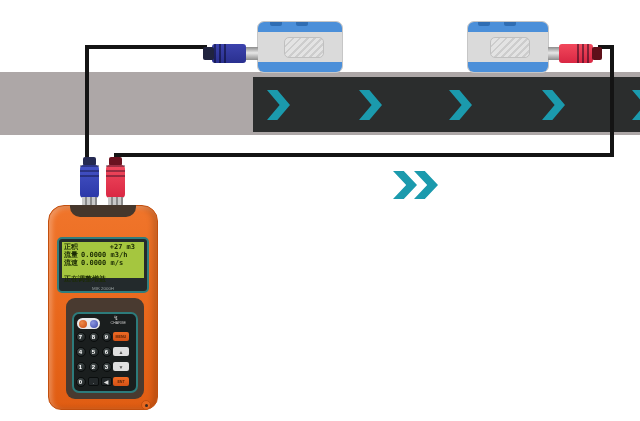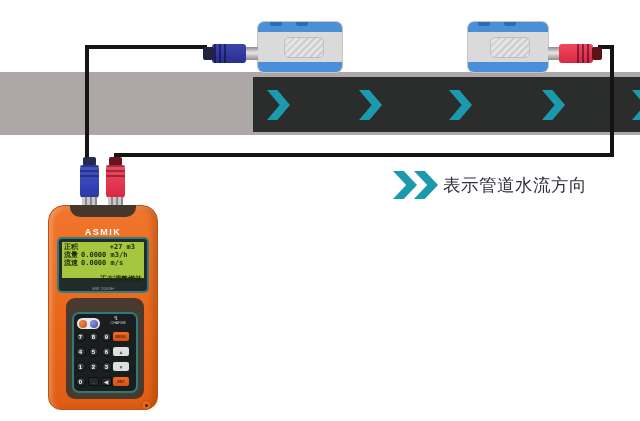--- a/index.html
+++ b/index.html
@@ -40,21 +40,21 @@
         border-radius:0 0 10px 10px;}
   .brand{position:absolute;left:0;top:22px;width:110px;text-align:center;color:#fff;
         font-size:9px;font-weight:bold;letter-spacing:1.5px;}
   .bezel{position:absolute;left:9px;top:32px;width:92px;height:56px;background:#232a2c;
         border:2px solid #317d7d;border-radius:5px;box-sizing:border-box;}
   .lcd{position:absolute;left:3px;top:3px;width:82px;height:36px;background:#a5c63f;
         display:flex;flex-direction:column;justify-content:space-between;padding:1px 2px;box-sizing:border-box;
         font-family:"DejaVu Sans Mono", monospace;font-size:7px;font-weight:bold;color:#1b2b04;line-height:8px;}
   .lcd .row{display:flex;gap:3px;}
   .lcd .row.spread{justify-content:space-between;padding-right:7px;align-items:flex-end;}
-  .lcd .row.center{justify-content:flex-end;margin-top:8px;}
+  .lcd .row.center{justify-content:flex-start;margin-top:8px;}
   .model{position:absolute;left:0;bottom:0;width:100%;text-align:center;color:#97a0a0;
         font-size:8px;transform:scale(.55);transform-origin:center bottom;white-space:nowrap;}
   .brown{position:absolute;left:18px;top:93px;width:78px;height:101px;background:#493a30;border-radius:9px;}
   .keypad{position:absolute;left:24px;top:107px;width:66px;height:81px;background:#1a1e1e;
         border:2px solid #2d7b7b;border-radius:7px;box-sizing:border-box;}
   .pill{position:absolute;left:3px;top:4px;width:23px;height:11px;background:#e9e9ec;border-radius:6px;}
   .pill .dotb{position:absolute;top:1.5px;width:8px;height:8px;border-radius:50%;}
   .charge{position:absolute;left:30px;top:1px;width:24px;text-align:center;color:#cfcfcf;}
   .charge .bolt{font-size:6px;line-height:6px;display:block;}
   .charge .lbl{display:block;font-size:8px;transform:scale(.45);transform-origin:center top;white-space:nowrap;}
@@ -124,26 +124,24 @@
     <div class="strip bot"></div>
   </div>
   <div class="metal" style="left:548px;width:13px"></div>
   <div class="plugH" style="left:559px;width:34px;background:linear-gradient(180deg,#f2485c,#d92743)">
     <div class="ribs" style="right:2px"></div>
   </div>
   <div class="tipH" style="left:592px;width:10px;background:#5e1019"></div>
 
   <div class="legend-chev" style="left:393px"></div>
   <div class="legend-chev" style="left:414px"></div>
-  <div class="legend-text">表示管道水流方向</div>
 
   <div class="meter">
     <div class="body"></div>
     <div class="recess"></div>
-    <div class="brand">ASMIK</div>
 
     <div class="bezel">
       <div class="lcd">
         <div class="row spread">
           <span>正积</span>
           <span>+27 m3</span>
         </div>
         <div class="row">
           <span>流量</span>
           <span>0.0000 m3/h</span>

